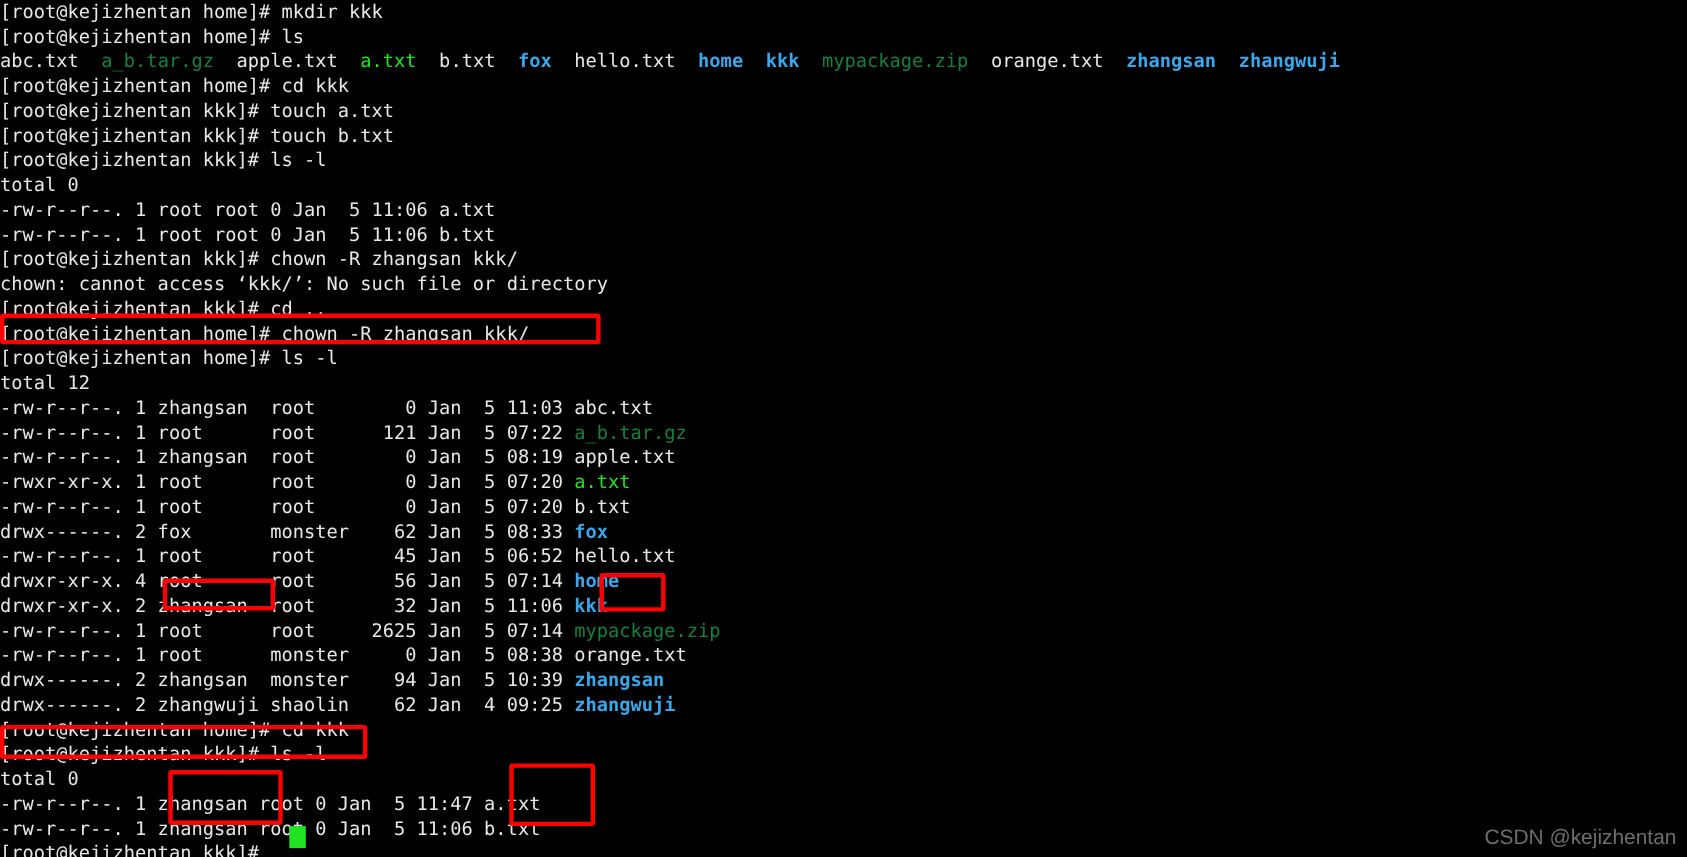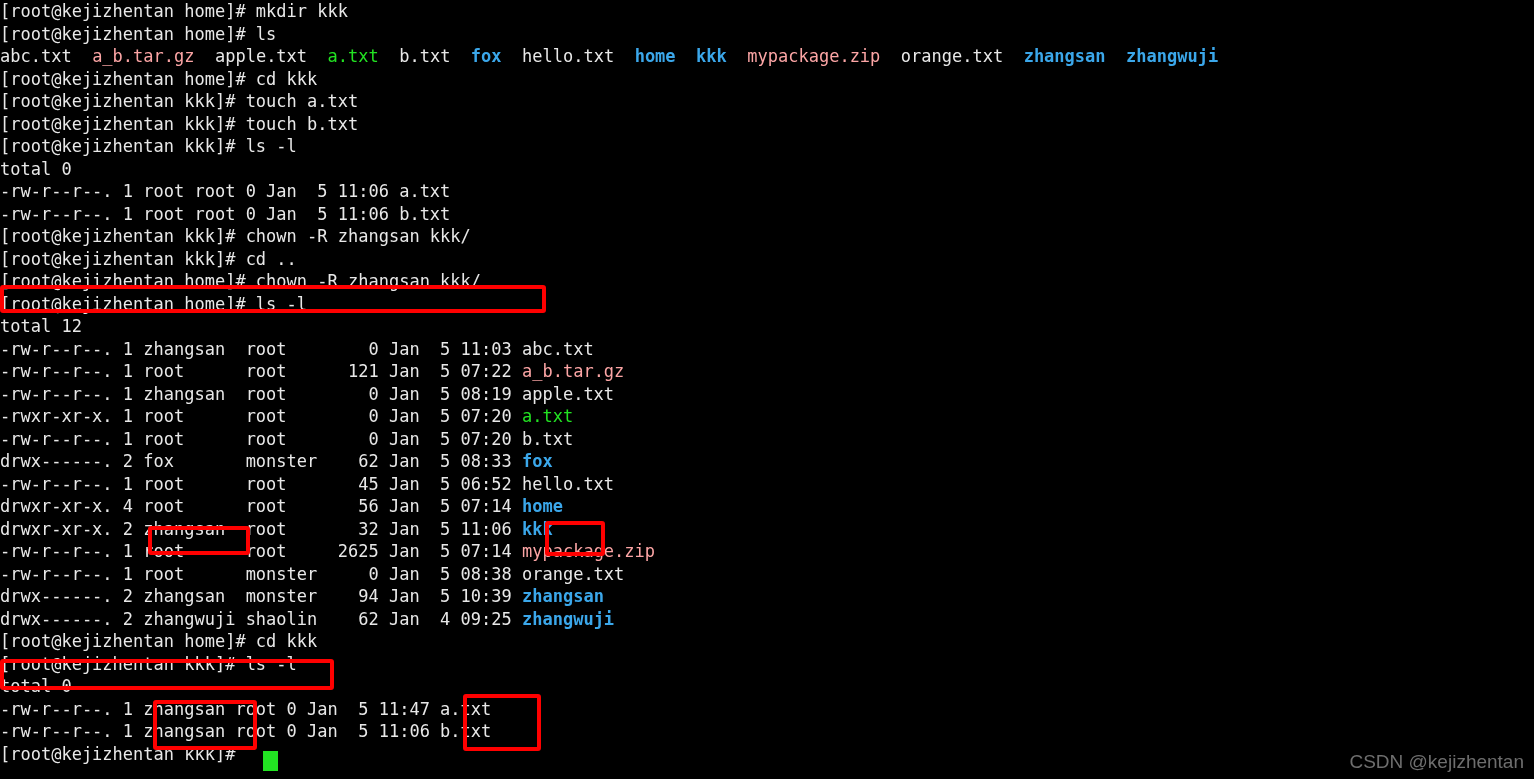--- a/index.html
+++ b/index.html
@@ -27,21 +27,21 @@
   .line {
     height: 22.5px;
     line-height: 22.5px;
     font-size: 17px;
     white-space: pre;
     color: #e8e8e8;
     letter-spacing: 0px;
     font-family: "DejaVu Sans Mono", "Liberation Mono", monospace;
   }
   .w  { color: #e8e8e8; }
-  .r  { color: #fca5a5; }
+  .r  { color: #15803d; }
   .g  { color: #22e322; }
   .b  { color: #3ba7ea; font-weight: bold; }
 
   
   .hl {
     position: absolute;
     border: 4px solid #ff0000;
     border-radius: 3px;
     background: transparent;
     pointer-events: none;
@@ -72,20 +72,21 @@
       <div class="line"><span class="w">[root@kejizhentan home]# ls</span></div>
       <div class="line"><span class="w">abc.txt  </span><span class="r">a_b.tar.gz</span><span class="w">  apple.txt  </span><span class="g">a.txt</span><span class="w">  b.txt  </span><span class="b">fox</span><span class="w">  hello.txt  </span><span class="b">home</span><span class="w">  </span><span class="b">kkk</span><span class="w">  </span><span class="r">mypackage.zip</span><span class="w">  orange.txt  </span><span class="b">zhangsan</span><span class="w">  </span><span class="b">zhangwuji</span></div>
       <div class="line"><span class="w">[root@kejizhentan home]# cd kkk</span></div>
       <div class="line"><span class="w">[root@kejizhentan kkk]# touch a.txt</span></div>
       <div class="line"><span class="w">[root@kejizhentan kkk]# touch b.txt</span></div>
       <div class="line"><span class="w">[root@kejizhentan kkk]# ls -l</span></div>
       <div class="line"><span class="w">total 0</span></div>
       <div class="line"><span class="w">-rw-r--r--. 1 root root 0 Jan  5 11:06 a.txt</span></div>
       <div class="line"><span class="w">-rw-r--r--. 1 root root 0 Jan  5 11:06 b.txt</span></div>
       <div class="line"><span class="w">[root@kejizhentan kkk]# chown -R zhangsan kkk/</span></div>
+      <div class="line"><span class="w">chown: cannot access ‘kkk/’: No such file or directory</span></div>
       <div class="line"><span class="w">[root@kejizhentan kkk]# cd ..</span></div>
       <div class="line"><span class="w">[root@kejizhentan home]# chown -R zhangsan kkk/</span></div>
       <div class="line"><span class="w">[root@kejizhentan home]# ls -l</span></div>
       <div class="line"><span class="w">total 12</span></div>
       <div class="line"><span class="w">-rw-r--r--. 1 zhangsan  root        0 Jan  5 11:03 abc.txt</span></div>
       <div class="line"><span class="w">-rw-r--r--. 1 root      root      121 Jan  5 07:22 </span><span class="r">a_b.tar.gz</span></div>
       <div class="line"><span class="w">-rw-r--r--. 1 zhangsan  root        0 Jan  5 08:19 apple.txt</span></div>
       <div class="line"><span class="w">-rwxr-xr-x. 1 root      root        0 Jan  5 07:20 </span><span class="g">a.txt</span></div>
       <div class="line"><span class="w">-rw-r--r--. 1 root      root        0 Jan  5 07:20 b.txt</span></div>
       <div class="line"><span class="w">drwx------. 2 fox       monster    62 Jan  5 08:33 </span><span class="b">fox</span></div>

